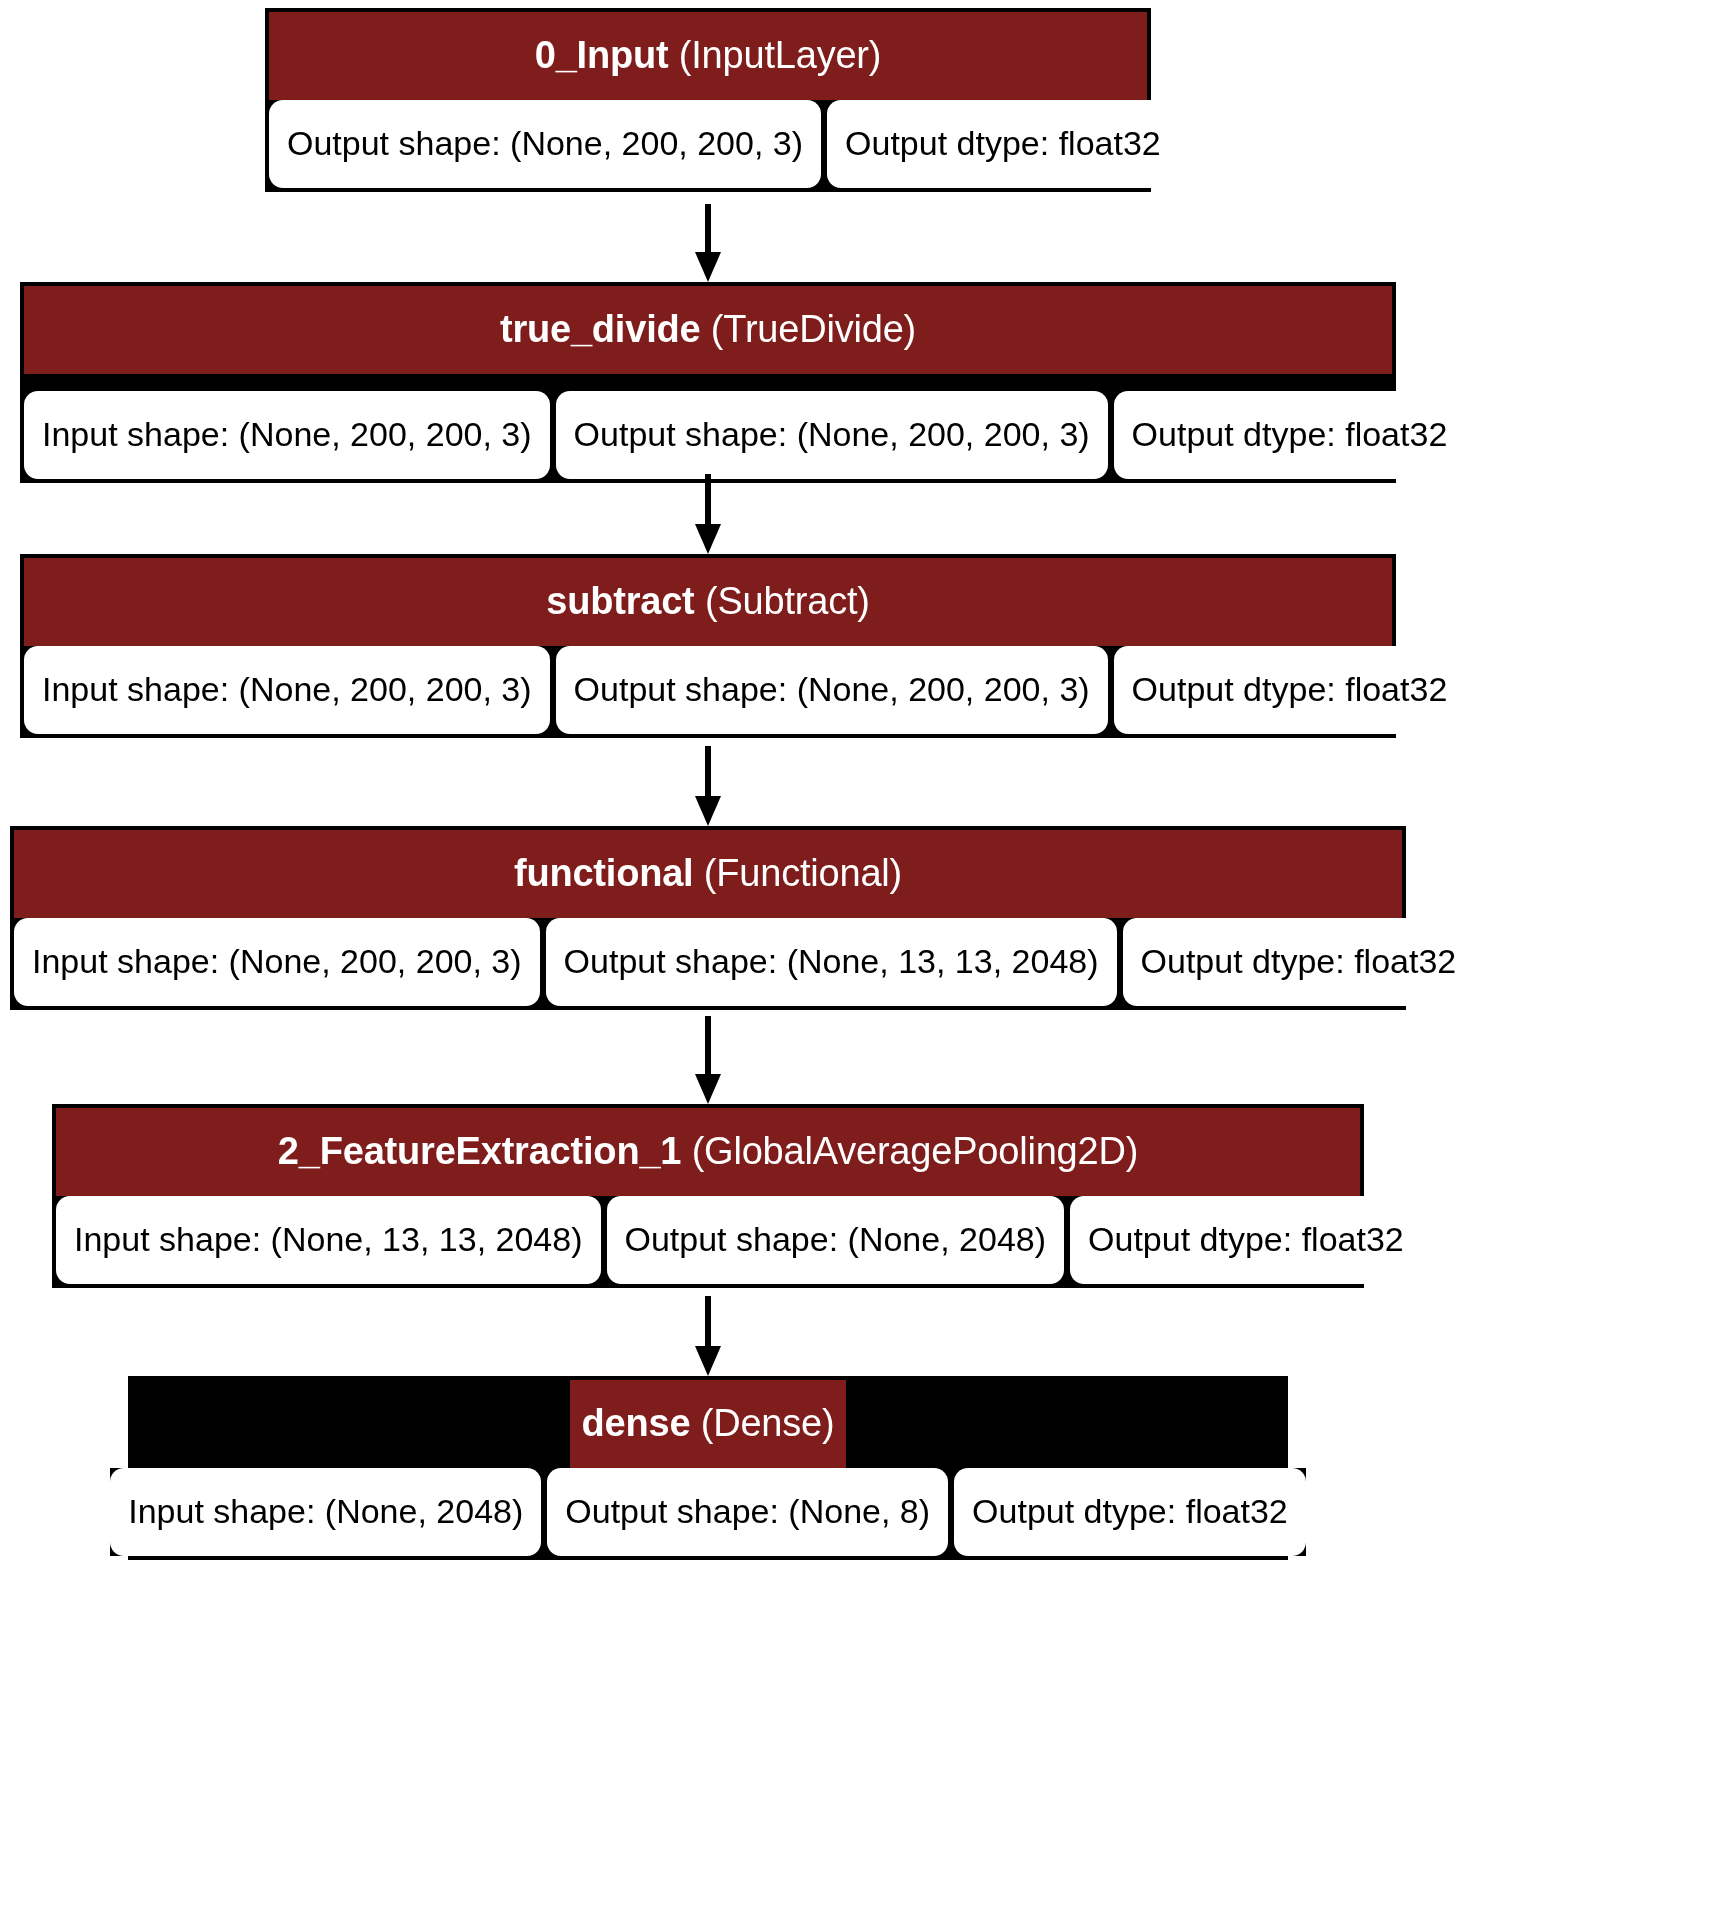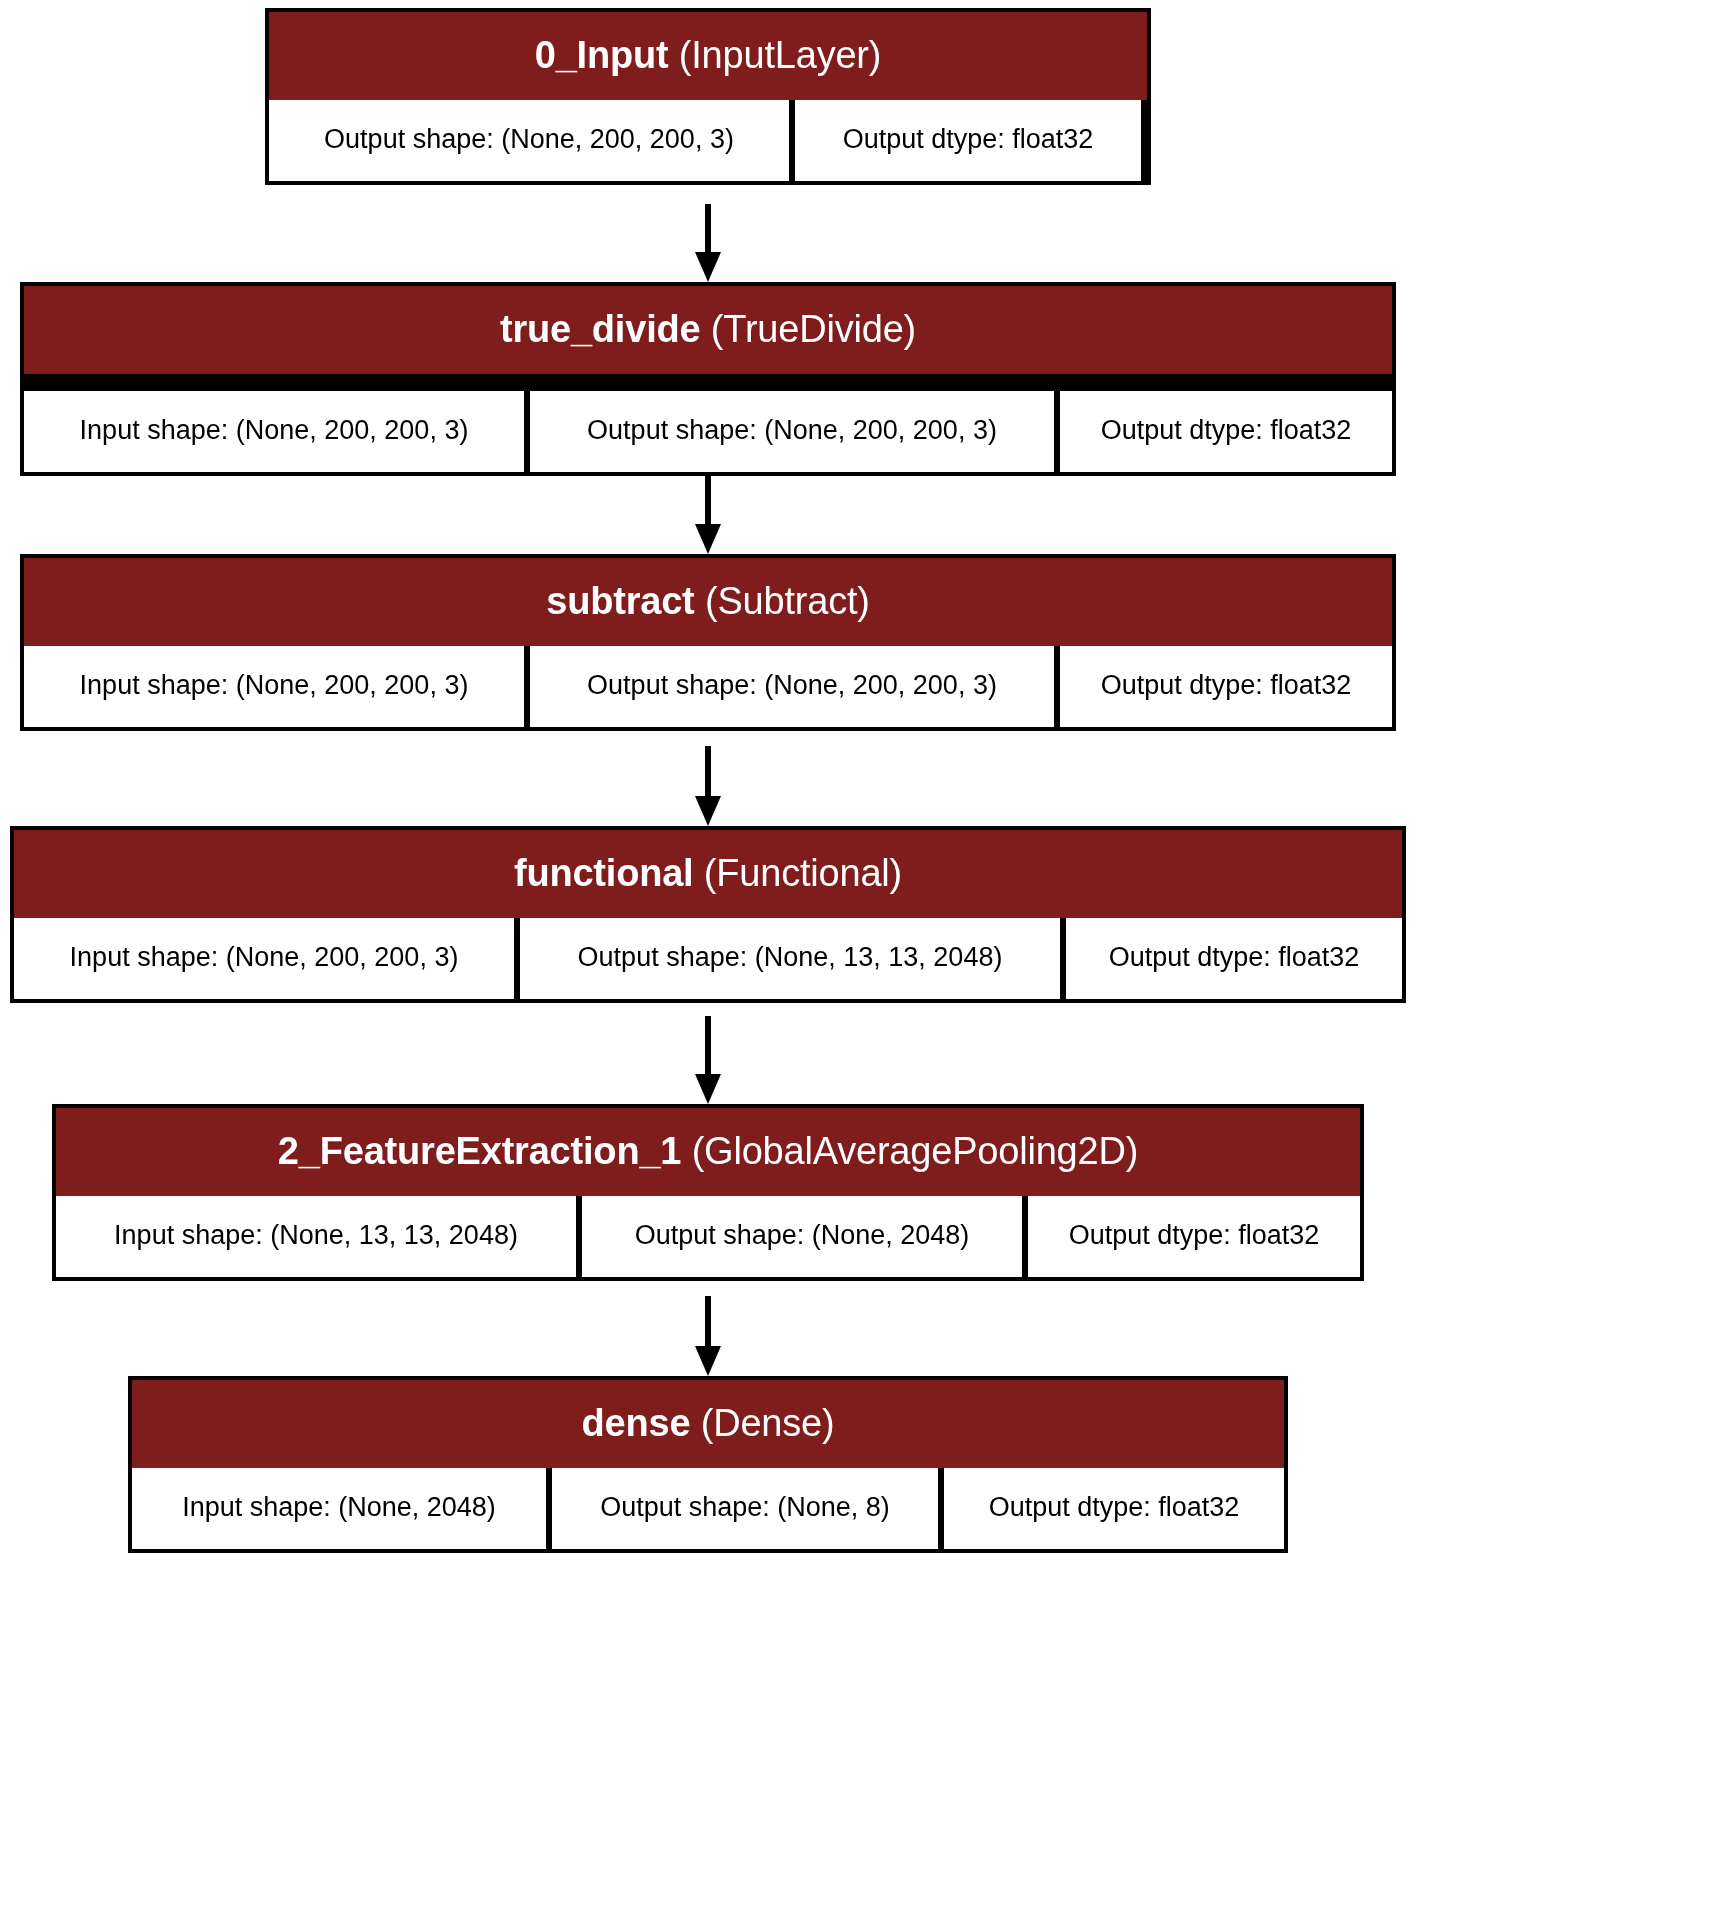--- a/index.html
+++ b/index.html
@@ -51,30 +51,31 @@
     display: flex;
     flex-direction: row;
     background: #000000;
     gap: 6px;
     padding: 0 0 0 0;
   }
 
   .cell {
     background: #ffffff;
     color: #000000;
-    font-size: 27px;
+    font-size: 34px;
     line-height: 1.0;
     text-align: center;
     white-space: nowrap;
     display: flex;
     align-items: center;
     justify-content: center;
     padding: 26px 18px 28px 18px;
     box-sizing: border-box;
     flex: 1 1 auto;
+    border-radius: 14px;
   }
   .cell .lbl { font-weight: normal; }
   .cell .val { font-weight: normal; }
 
   
   .arrow {
     position: absolute;
     width: 0;
     height: 0;
   }
@@ -228,21 +229,21 @@
           <span class="val">float32</span>
       </div>
     </div>
   </div>
 
   <div class="arrow" style="left:708px; top:1296px;">
     <div class="shaft" style="height:50px;"></div>
     <div class="head" style="top:50px;"></div>
   </div>
 
-  <div class="node" style="left:128px; top:1376px; width:1160px;">
+  <div class="node" style="left:128px; top:1376px; width:1160px;align-items:center;">
     <div class="node-title">
       <span class="nm">dense</span><span> </span><span class="cls">(Dense)</span>
     </div>
     <div class="node-row">
       <div class="cell" style="flex:0 0 414px;">
         <span class="lbl">Input shape:</span>
           <span>&nbsp;</span>
           <span class="val">(None, 2048)</span>
       </div>
       <div class="cell" style="flex:0 0 386px;">

